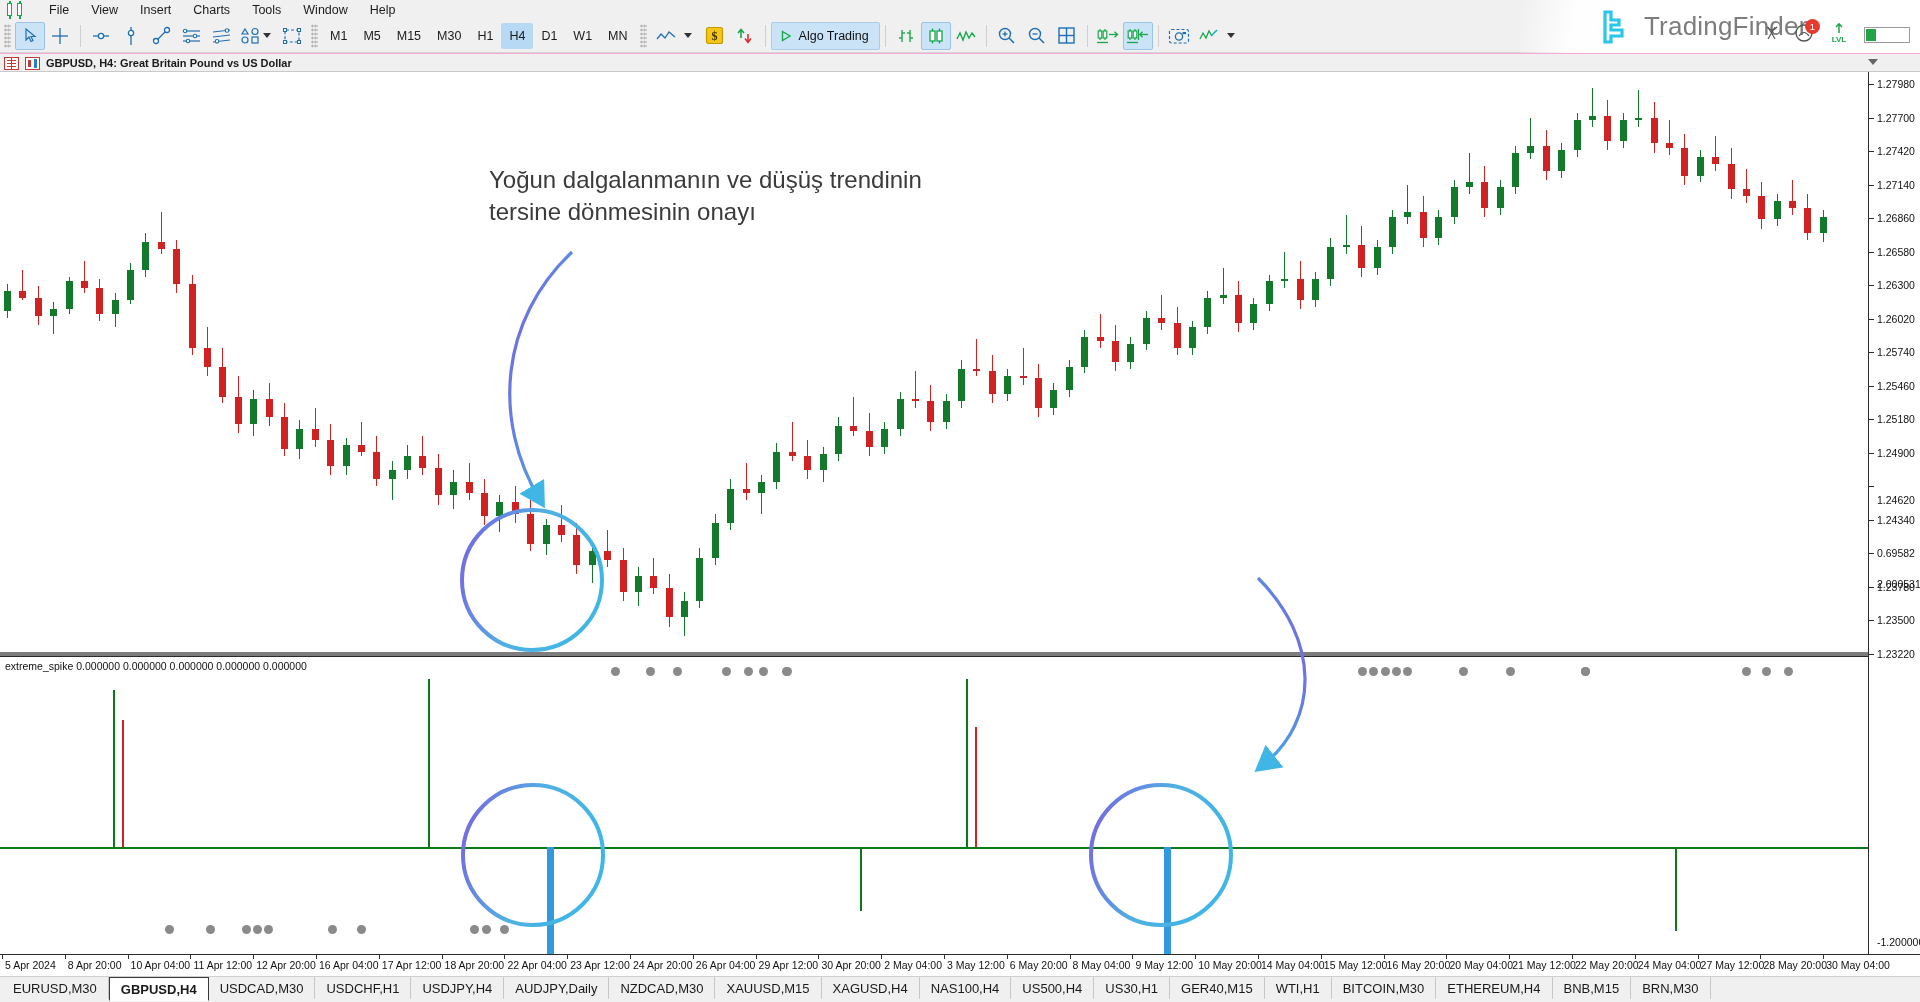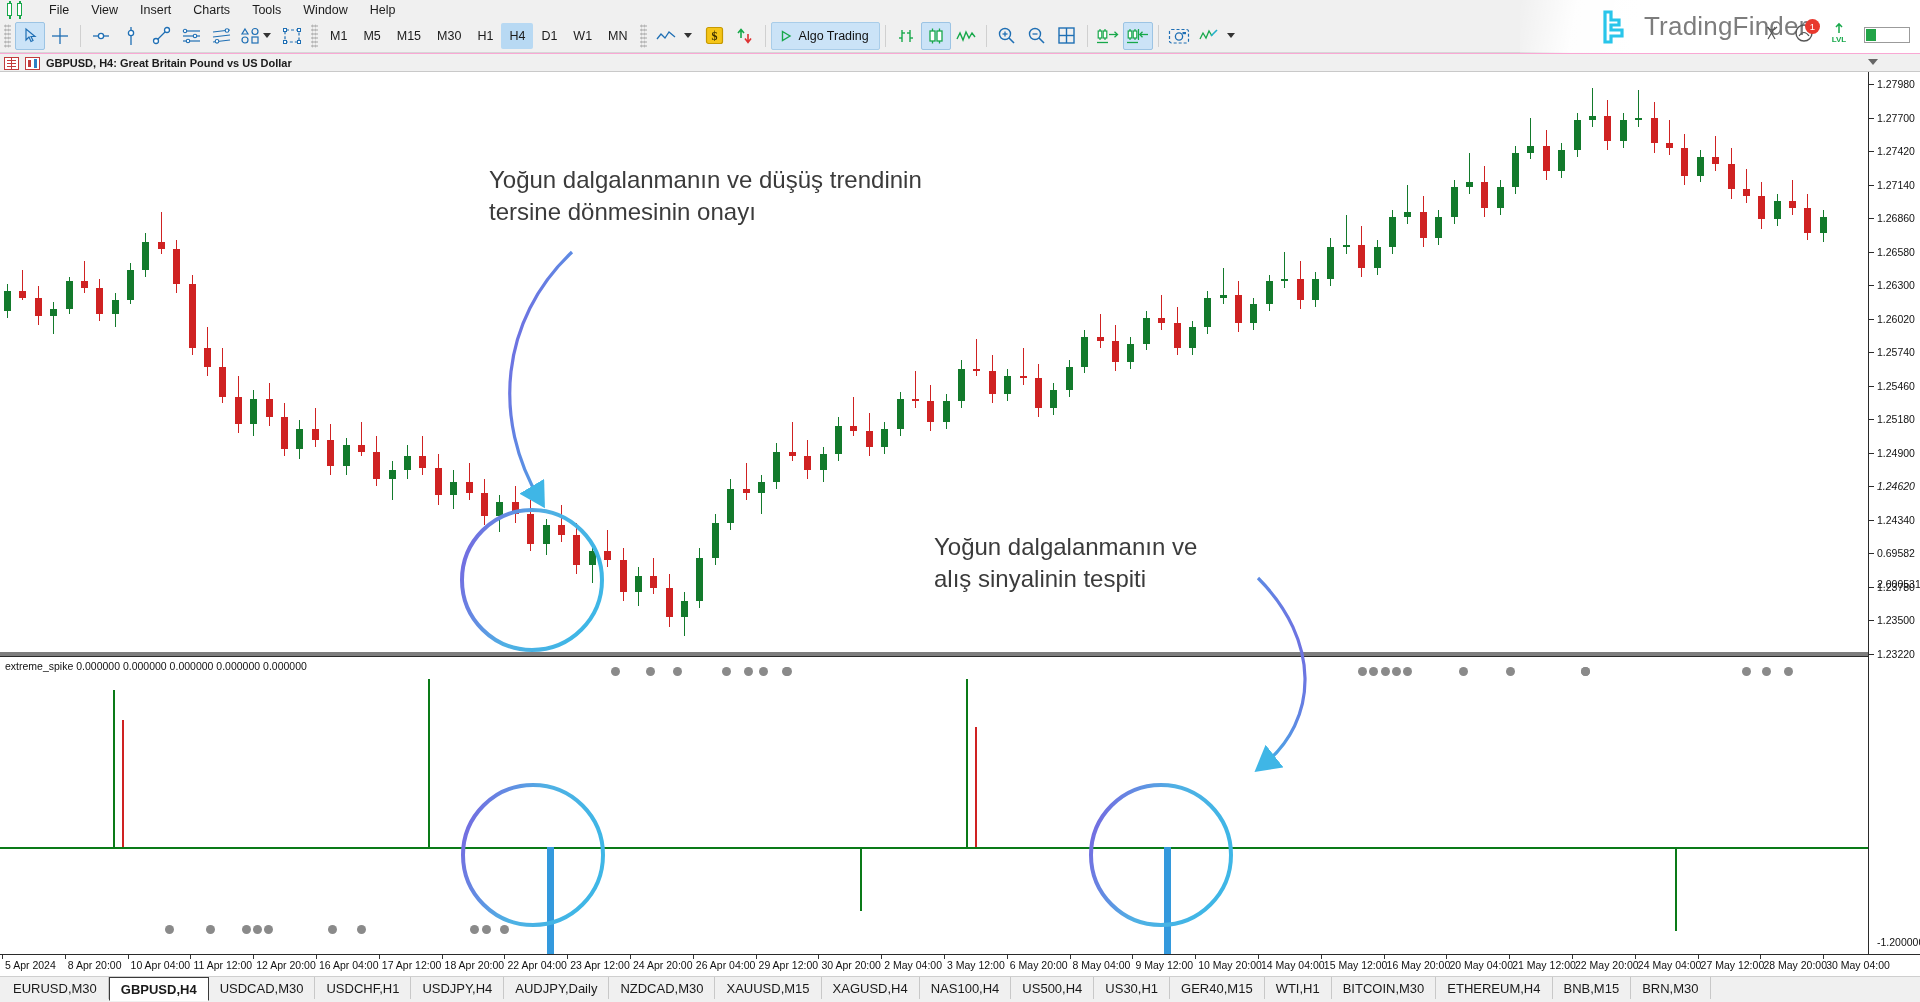--- a/index.html
+++ b/index.html
@@ -972,21 +972,21 @@
         <div class="axis-lbl" style="top: 246.5px;">1.26020</div>
         <div class="axis-tick" style="top: 280px;"></div>
         <div class="axis-lbl" style="top: 280px;">1.25740</div>
         <div class="axis-tick" style="top: 313.5px;"></div>
         <div class="axis-lbl" style="top: 313.5px;">1.25460</div>
         <div class="axis-tick" style="top: 347px;"></div>
         <div class="axis-lbl" style="top: 347px;">1.25180</div>
         <div class="axis-tick" style="top: 380.5px;"></div>
         <div class="axis-lbl" style="top: 380.5px;">1.24900</div>
         <div class="axis-tick" style="top: 414px;"></div>
-        <div class="axis-lbl" style="top: 414px; font-style: italic;">1.24620</div>
+        <div class="axis-lbl" style="top: 428px;">1.24620</div>
         <div class="axis-tick" style="top: 447.5px;"></div>
         <div class="axis-lbl" style="top: 447.5px;">1.24340</div>
         <div class="axis-tick" style="top: 481px;"></div>
         <div class="axis-lbl" style="top: 481px;">0.69582</div>
         <div class="axis-tick" style="top: 514.5px;"></div>
         <div class="axis-lbl" style="top: 514.5px;">1.23780</div>
         <div class="axis-tick" style="top: 548px;"></div>
         <div class="axis-lbl" style="top: 548px;">1.23500</div>
         <div class="axis-tick" style="top: 581.5px;"></div>
         <div class="axis-lbl" style="top: 581.5px;">1.23220</div>
@@ -1086,22 +1086,20 @@
     <path d="M 1258 578 C 1320 640, 1320 720, 1262 766" fill="none" stroke="url(#gradArrow2)" stroke-width="3.2" marker-end="url(#ah2)"></path>
 
     <circle cx="532" cy="580" r="70" fill="none" stroke="url(#gradCircle1)" stroke-width="4"></circle>
 
     <circle cx="533" cy="855" r="70" fill="none" stroke="url(#gradCircle1)" stroke-width="4"></circle>
     <circle cx="1161" cy="855" r="70" fill="none" stroke="url(#gradCircle1)" stroke-width="4"></circle>
   </svg>
 
   <div class="anno" style="left:489px; top:164px;">Yoğun dalgalanmanın ve düşüş trendinin
 tersine dönmesinin onayı</div>
-  <div class="anno" style="left:934px; top:531px;">Yoğun dalgalanmanın ve
-alış sinyalinin tespiti</div>
 
   <div class="tabbar" id="tabbar">
       <div class="tab">EURUSD,M30</div>
       <div class="tab active">GBPUSD,H4</div>
       <div class="tab">USDCAD,M30</div>
       <div class="tab">USDCHF,H1</div>
       <div class="tab">USDJPY,H4</div>
       <div class="tab">AUDJPY,Daily</div>
       <div class="tab">NZDCAD,M30</div>
       <div class="tab">XAUUSD,M15</div>

